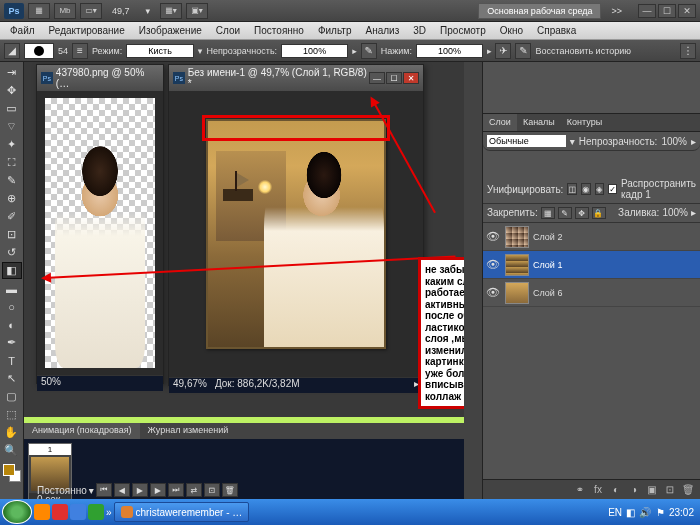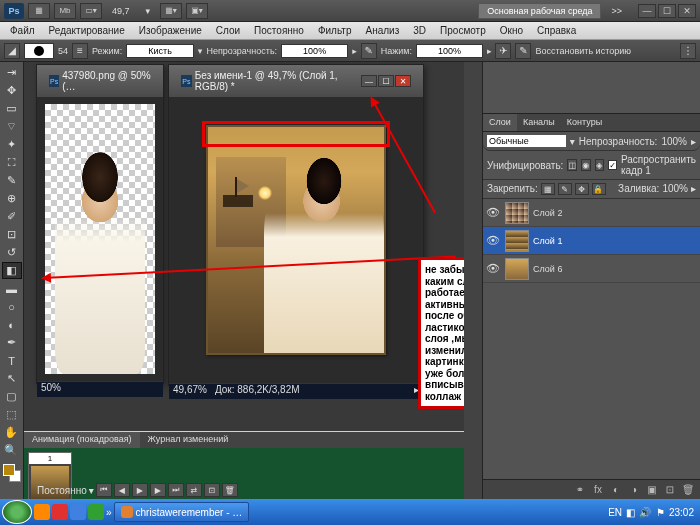--- a/index.html
+++ b/index.html
@@ -35,21 +35,21 @@
   .tool.sel { background:#333; border:1px solid #111;}
   .colors { margin:4px auto; width:18px; height:18px; position:relative;}
   .fg { position:absolute; width:12px; height:12px; background:#b8860b; border:1px solid #fff; top:0; left:0;}
   .bg { position:absolute; width:12px; height:12px; background:#fff; border:1px solid #888; bottom:0; right:0;}
   
   
   .workspace { flex:1; background:#393939; position:relative; overflow:hidden;}
   
   
   .docwin { position:absolute; background:#535353; border:1px solid #222; box-shadow:2px 2px 6px rgba(0,0,0,.4);}
-  .doc-title { height:32px; background:linear-gradient(#6a6a6a,#4a4a4a); display:flex; align-items:center; padding:0 12px; color:#eee; font-size:9px;}
+  .doc-title { height:26px; background:linear-gradient(#6a6a6a,#4a4a4a); display:flex; align-items:center; padding:0 4px; color:#eee; font-size:9px;}
   .doc-title .wc { margin-left:auto; display:flex; gap:1px;}
   .doc-title .wc span { width:16px; height:12px; display:flex; align-items:center; justify-content:center; font-size:8px; border:1px solid #333;}
   .wc .min { background:#555; color:#fff;}
   .wc .max { background:#555; color:#fff;}
   .wc .close { background:#c0392b; color:#fff;}
   .doc-canvas { background:#2b2b2b; padding:8px; display:flex; align-items:center; justify-content:center;}
   .doc-status { height:16px; background:#0f172a; border-top:1px solid #333; display:flex; align-items:flex-start; padding:0 4px; color:#ddd; font-size:8px; gap:8px;}
   
   .doc1 { top:2px; left:12px; width:128px; height:320px;}
   .doc1 .doc-canvas { height:284px; padding:4px;}
@@ -68,21 +68,21 @@
   .girl2 { position:absolute; bottom:0; right:0; width:120px; height:200px; background: radial-gradient(ellipse 45px 60px at 50% 14%, #2a1810 0%, #0a0504 38%, transparent 39%), radial-gradient(ellipse 28px 32px at 48% 24%, #e8c8a8 0%, #d4a878 65%, transparent 66%), linear-gradient(180deg, transparent 30%, #f8f0e0 42%, #e8d8b8 100%); border-radius:40% 40% 0 0;}
   
   
   .annot { position:absolute; top:195px; left:394px; width:122px; background:#fff; border:3px solid #c00; padding:4px; font-size:10px; font-weight:bold; line-height:1.15; color:#000; z-index:20;}
   
   
   .arrow { position:absolute; height:2px; background:#e60000; transform-origin:left center; z-index:15;}
   .arrow::after { content:''; position:absolute; left:-8px; top:-4px; border:5px solid transparent; border-right:10px solid #e60000;}
   
   
-  .anim-panel { position:absolute; left:24px; right:220px; bottom:0; height:68px; background:#14532d; border-top:1px solid #bef264;}
+  .anim-panel { position:absolute; left:24px; right:220px; bottom:0; height:82px; background:#0f172a; border-top:6px solid #bef264;}
   .anim-tabs { height:16px; background:#434343; display:flex;}
   .anim-tab { padding:2px 8px; color:#ddd; font-size:9px;}
   .anim-tab.active { background:#535353;}
   .anim-frames { padding:4px; display:flex; gap:4px;}
   .frame { width:44px; background:#434343; border:1px solid #666;}
   .frame-num { background:#fff; color:#000; text-align:center; font-size:8px; padding:1px;}
   .frame-thumb { height:34px; margin:2px; background:linear-gradient(#c49b4f,#5a4426);}
   .frame-time { background:#333; color:#ddd; text-align:center; font-size:10px; padding:1px;}
   .anim-controls { position:absolute; bottom:2px; left:4px; display:flex; align-items:center; gap:2px; color:#ddd;padding-left:9px;}
   .anim-controls .pb { width:16px; height:14px; border:1px solid #333; background:#555; display:flex; align-items:center; justify-content:center; font-size:8px;}
@@ -90,21 +90,21 @@
   
   .panels { width:218px; background:#535353; border-left:1px solid #222; display:flex; flex-direction:column;}
   .panel-collapsed { width:18px; background:#434343;}
   .dummy-top { height:52px; border-bottom:1px solid #222;}
   .layers-panel { flex:1; display:flex; flex-direction:column;}
   .panel-tabs { height:18px; background:#434343; display:flex; border-bottom:1px solid #222;}
   .panel-tab { padding:3px 6px; color:#ddd; font-size:9px;}
   .panel-tab.active { background:#535353;}
   .layer-opts { padding:3px 4px; display:flex; align-items:center; gap:4px; color:#ddd; border-bottom:1px solid #333;border-radius:7px;}
   .layer-opts .sel { background:#fff; color:#000; padding:1px 2px; font-size:9px; flex:1;}
-  .layer-row2 { padding:3px 4px; display:flex; align-items:center; gap:4px; color:#ddd; border-bottom:1px solid #333; font-size:9px;}
+  .layer-row2 { padding:3px 4px; display:flex; align-items:center; gap:4px; color:#ddd; border-bottom:1px solid #333; font-size:9px;margin-top:24px;}
   .cb { width:10px; height:10px; background:#fff; border:1px solid #333; display:inline-flex; align-items:center; justify-content:center; color:#000; font-size:8px;}
   .layer-lock { padding:3px 4px; display:flex; align-items:flex-start; gap:3px; color:#ddd; border-bottom:1px solid #333; font-size:9px;}
   .lock-ico { width:14px; height:12px; border:1px solid #333; background:#555; display:flex; align-items:center; justify-content:center; font-size:8px;}
   .layers-list { flex:1; background:#535353;}
   .layer { height:28px; display:flex; align-items:center; border-bottom:1px solid #444; gap:4px; padding:0 2px;}
   .layer.selected { background:#2a5db0;}
   .eye { width:16px; height:16px; color:#ddd; display:flex; align-items:center; justify-content:center; font-size:11px;}
   .layer-thumb { width:24px; height:22px; border:1px solid #888; background:#888;}
   .layer-thumb.t2 { background:linear-gradient(45deg,#e8c8a8,#3a2518);}
   .layer-thumb.t1 { background:linear-gradient(#c49b4f,#5a4426);}

